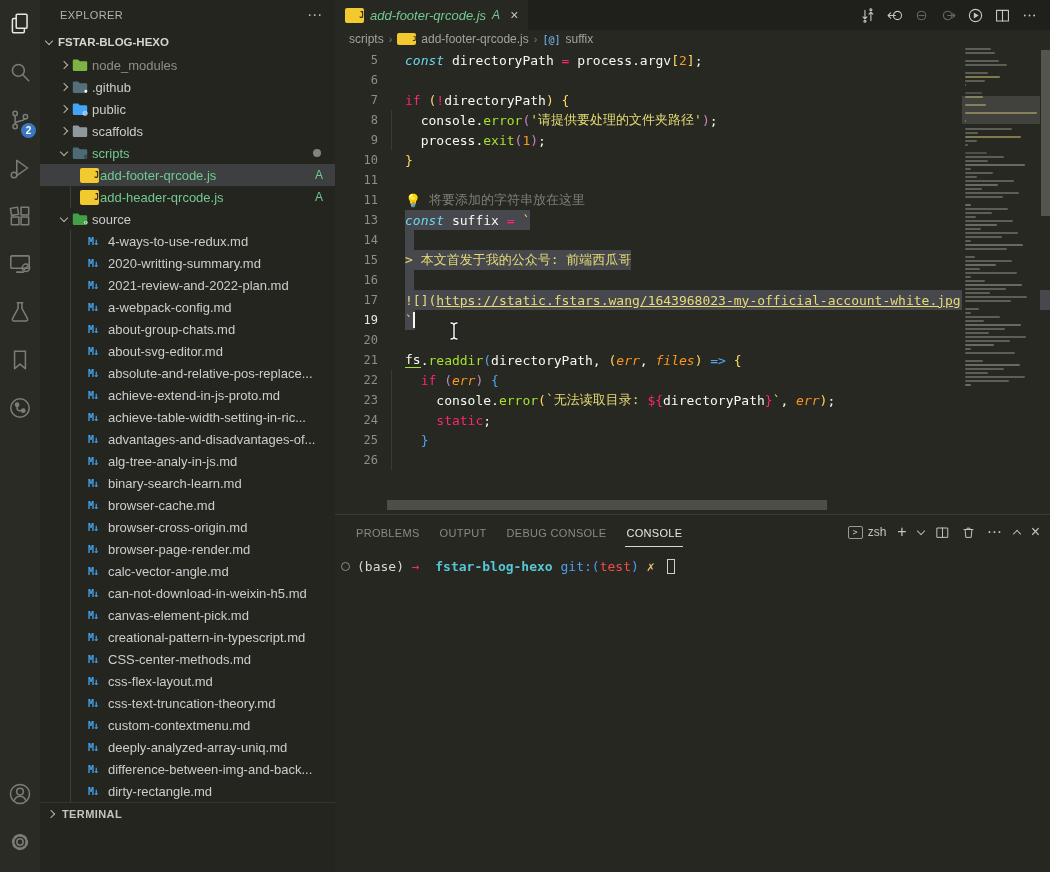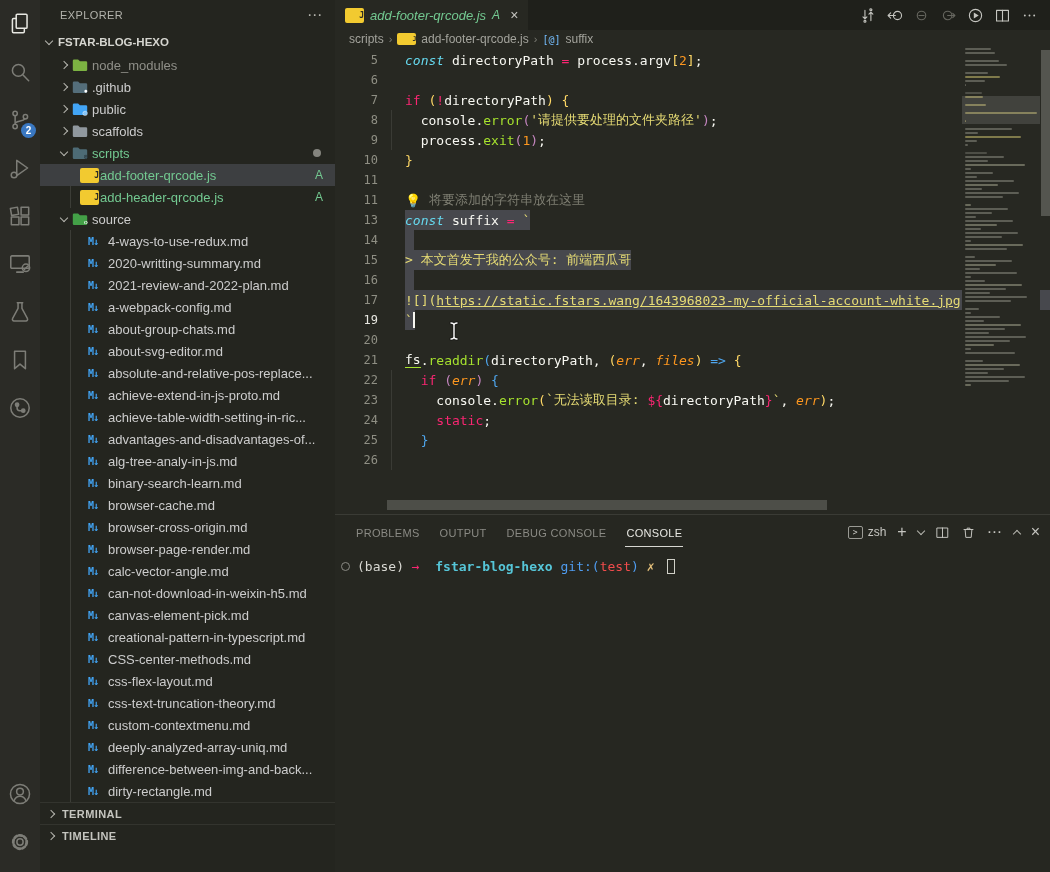--- a/index.html
+++ b/index.html
@@ -477,24 +477,20 @@
           <span class="chevbox"></span>
           <span class="ticon">
             <span class="mdicon">M↓</span>
           </span>
           <span class="tlabel">dirty-rectangle.md</span>
         </div>
       </div>
     <div class="sb-section">
       <span class="chev right"></span>
       <span>TERMINAL</span>
-    </div>
-    <div class="sb-section">
-      <span class="chev right"></span>
-      <span>TIMELINE</span>
     </div>
   </div>
 
   <div class="editor">
     <div class="tabbar">
       <div class="tab">
         <span class="jsicon">JS</span>
         <span class="tab-label">add-footer-qrcode.js</span>
         <span class="tab-badge">A</span>
         <span class="tab-close">×</span>

